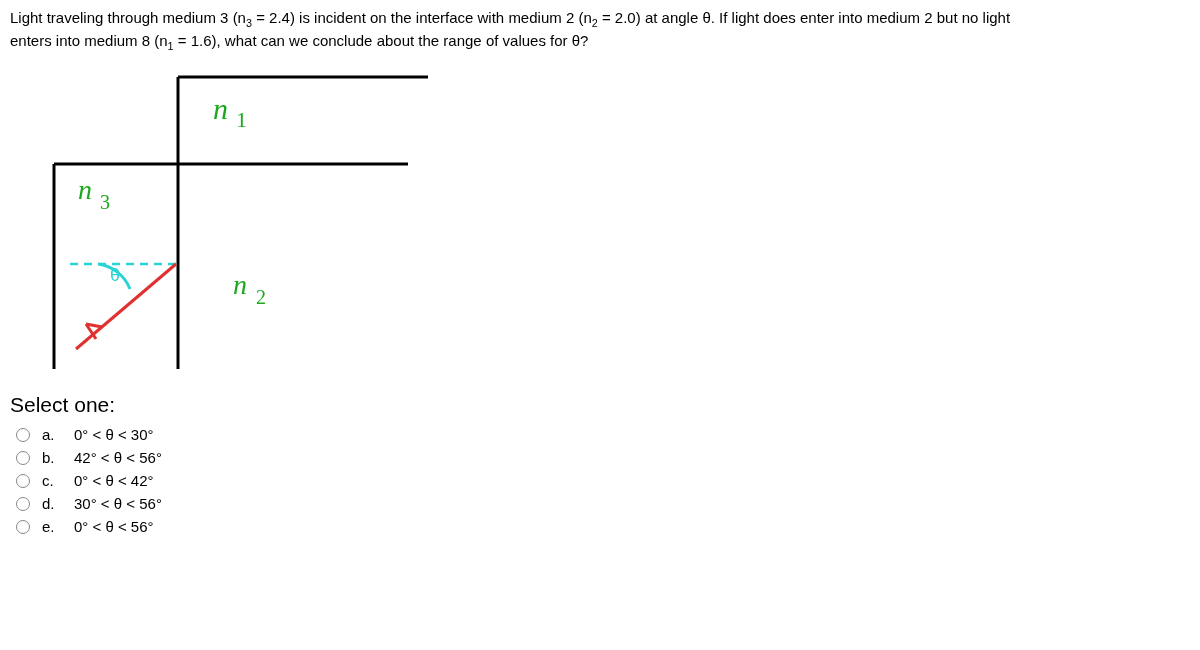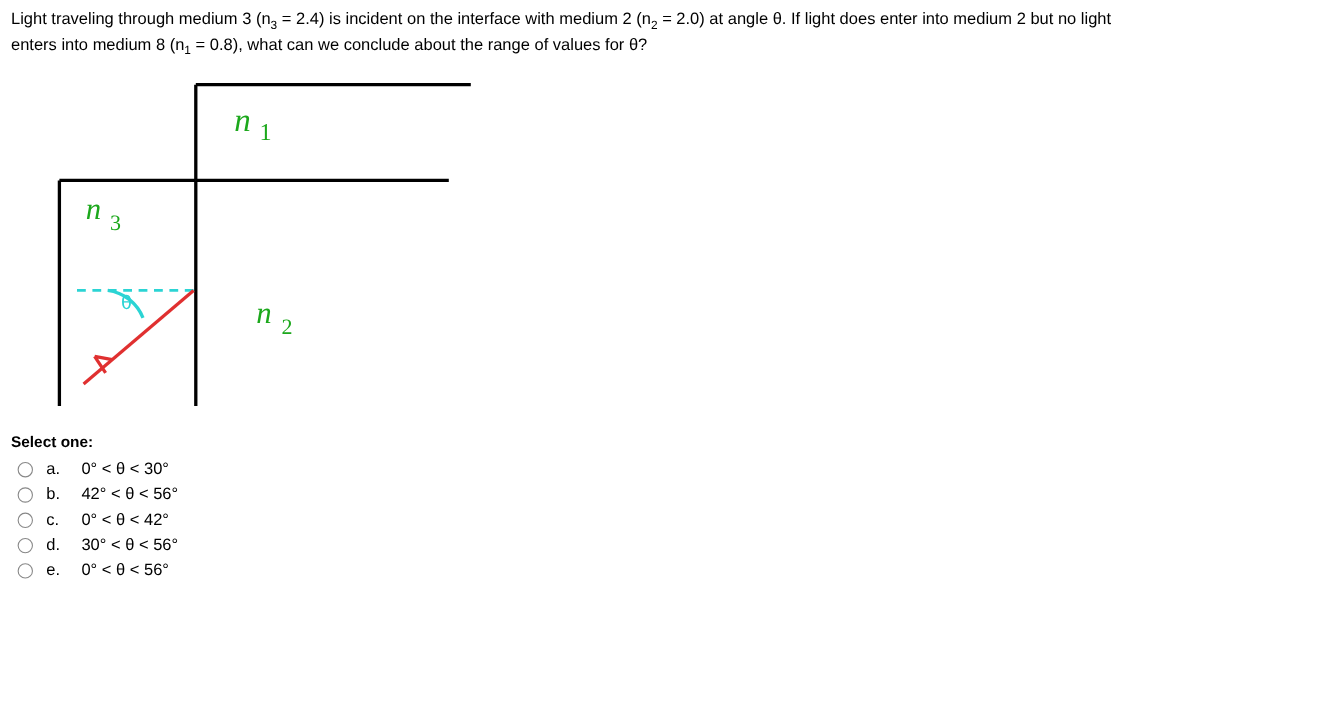--- a/index.html
+++ b/index.html
@@ -17,22 +17,21 @@
     }
     .sub { font-size: 0.72em; vertical-align: sub; }
     .diagram {
       position: relative;
       width: 400px;
       height: 310px;
       margin: 6px 0 14px 28px;
     }
     .select-label {
       margin: 6px 0 6px 0;
-      font-size: 14px;
-      font-weight: bold;
+      font-size: 21px;
     }
     .options {
       list-style: none;
       padding-left: 6px;
     }
     .option {
       display: flex;
       align-items: center;
       gap: 12px;
       padding: 3px 0;
@@ -47,21 +46,21 @@
     }
     .opt-letter {
       width: 20px;
     }
   </style>
 </head>
 <body>
 
 <div class="question-text">
   <span>Light traveling through medium 3 (n</span><span class="sub">3</span><span> = 2.4) is incident on the interface with medium 2 (n</span><span class="sub">2</span><span> = 2.0) at angle θ. If light does enter into medium 2 but no light</span><br>
-  <span>enters into medium 8 (n</span><span class="sub">1</span><span> = 0.8), what can we conclude about the range of values for θ?</span>
+  <span>enters into medium 8 (n</span><span class="sub">1</span><span> = 1.6), what can we conclude about the range of values for θ?</span>
 </div>
 
 <div class="diagram">
   <svg width="400" height="310" viewBox="0 0 400 310">
 
     <path d="M 140 8 L 390 8" stroke="#000" stroke-width="3" fill="none"></path>
     <path d="M 140 8 L 140 95" stroke="#000" stroke-width="3" fill="none"></path>
 
     <path d="M 140 95 L 370 95" stroke="#000" stroke-width="3" fill="none"></path>
 

